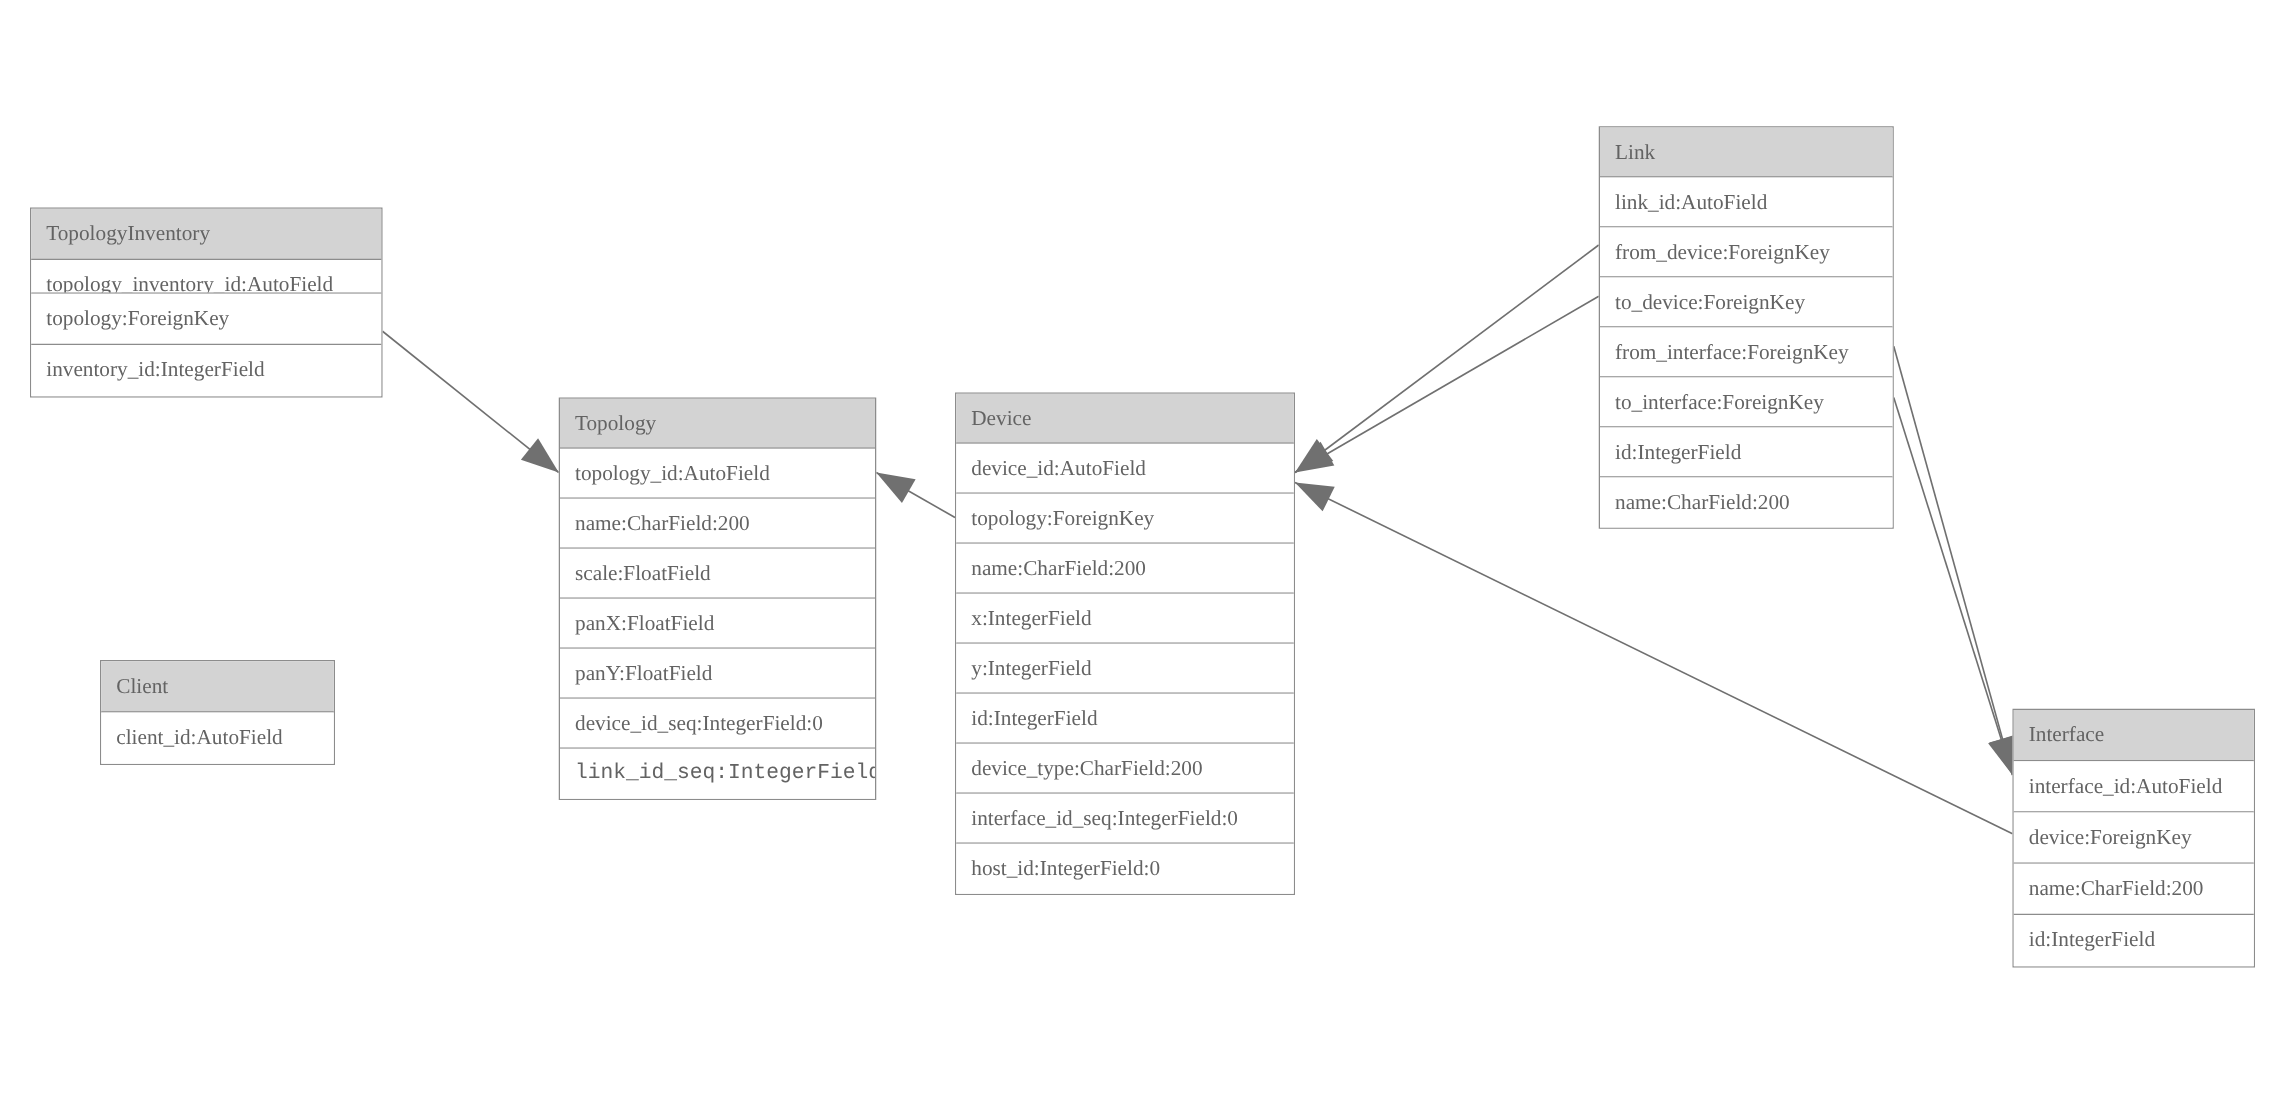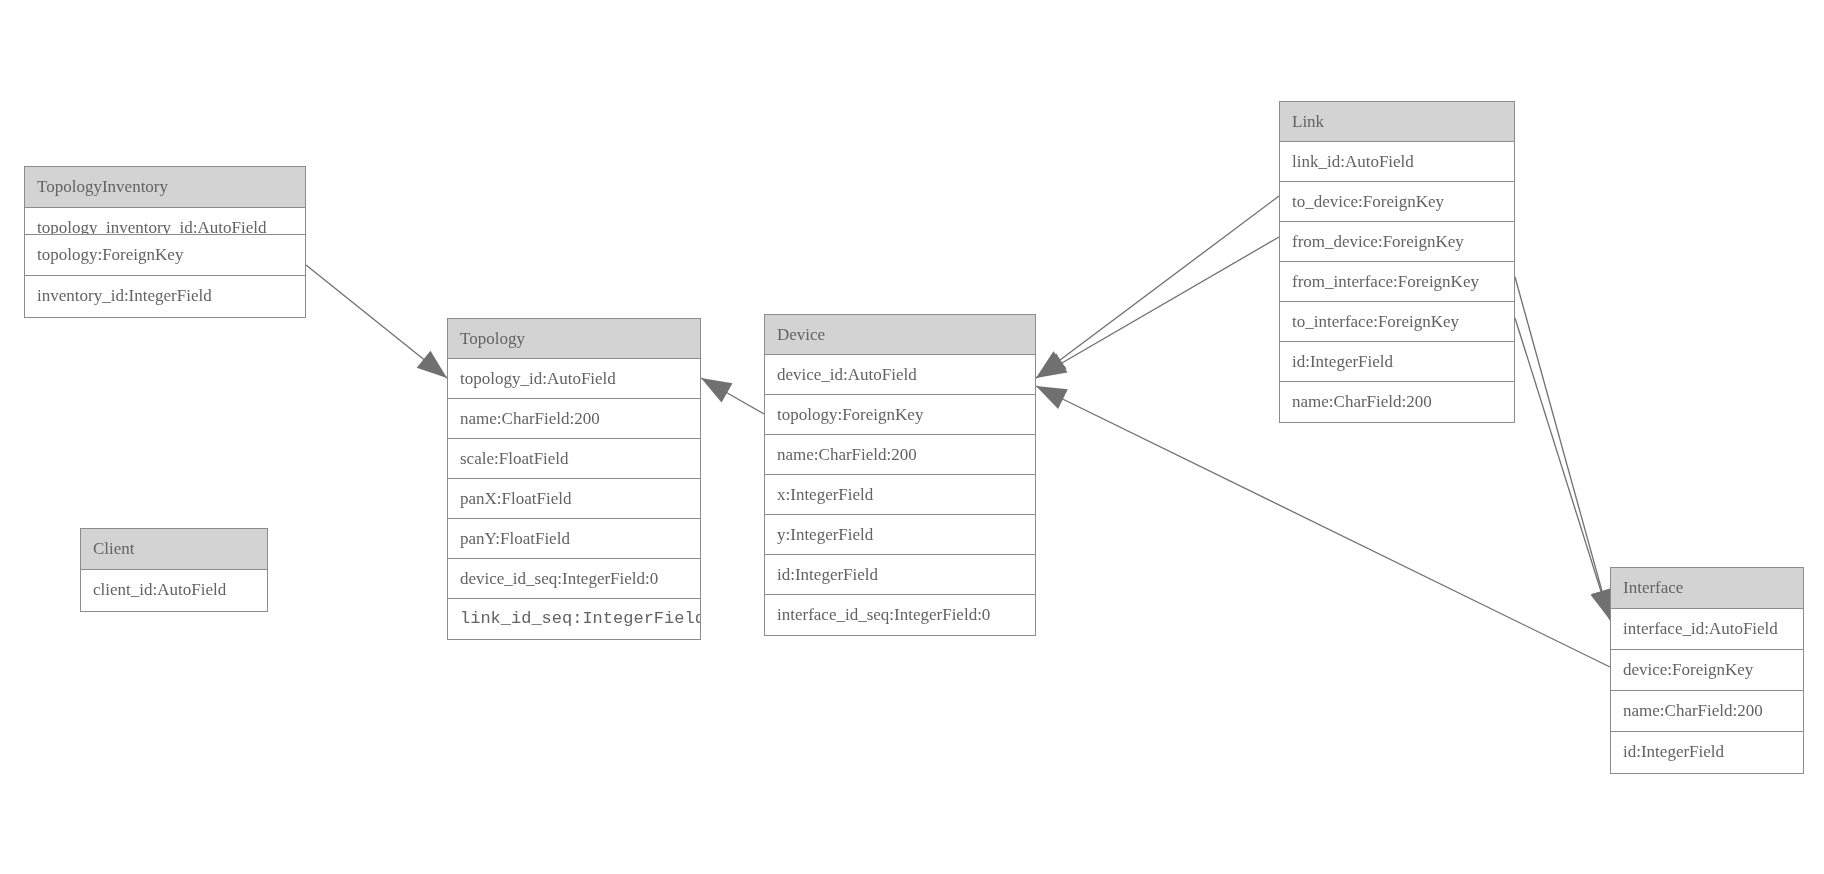--- a/index.html
+++ b/index.html
@@ -115,27 +115,29 @@
         <div class="entity-field" style="height: 40px; font-family: Liberation Mono, monospace;">link_id_seq:IntegerField:0</div>
       </div>
       <div class="entity" style="left: 764px; top: 314px; width: 272px;">
         <div class="entity-header" style="height: 40px;">Device</div>
         <div class="entity-field" style="height: 40px;">device_id:AutoField</div>
         <div class="entity-field" style="height: 40px;">topology:ForeignKey</div>
         <div class="entity-field" style="height: 40px;">name:CharField:200</div>
         <div class="entity-field" style="height: 40px;">x:IntegerField</div>
         <div class="entity-field" style="height: 40px;">y:IntegerField</div>
         <div class="entity-field" style="height: 40px;">id:IntegerField</div>
+        <div class="entity-field" style="height: 40px;">device_type:CharField:200</div>
         <div class="entity-field" style="height: 40px;">interface_id_seq:IntegerField:0</div>
+        <div class="entity-field" style="height: 40px;">host_id:IntegerField:0</div>
       </div>
       <div class="entity" style="left: 1279px; top: 101px; width: 236px;">
         <div class="entity-header" style="height: 40px;">Link</div>
         <div class="entity-field" style="height: 40px;">link_id:AutoField</div>
+        <div class="entity-field" style="height: 40px;">from_device:ForeignKey</div>
         <div class="entity-field" style="height: 40px;">to_device:ForeignKey</div>
-        <div class="entity-field" style="height: 40px;">from_device:ForeignKey</div>
         <div class="entity-field" style="height: 40px;">from_interface:ForeignKey</div>
         <div class="entity-field" style="height: 40px;">to_interface:ForeignKey</div>
         <div class="entity-field" style="height: 40px;">id:IntegerField</div>
         <div class="entity-field" style="height: 40px;">name:CharField:200</div>
       </div>
       <div class="entity" style="left: 1610px; top: 567px; width: 194px;">
         <div class="entity-header" style="height: 41px;">Interface</div>
         <div class="entity-field" style="height: 41px;">interface_id:AutoField</div>
         <div class="entity-field" style="height: 41px;">device:ForeignKey</div>
         <div class="entity-field" style="height: 41px;">name:CharField:200</div>

